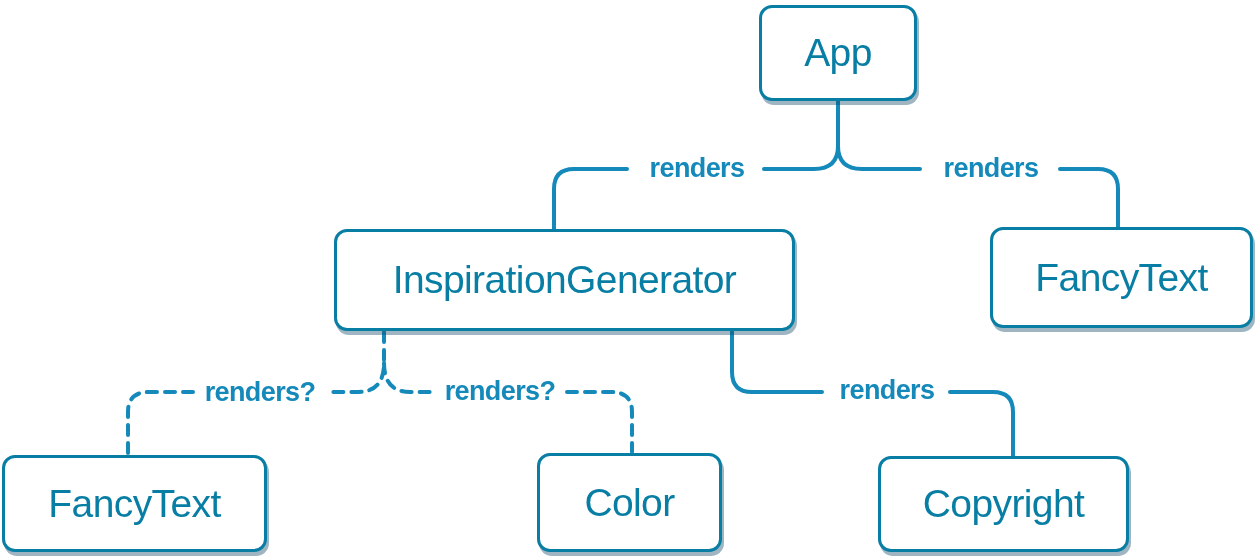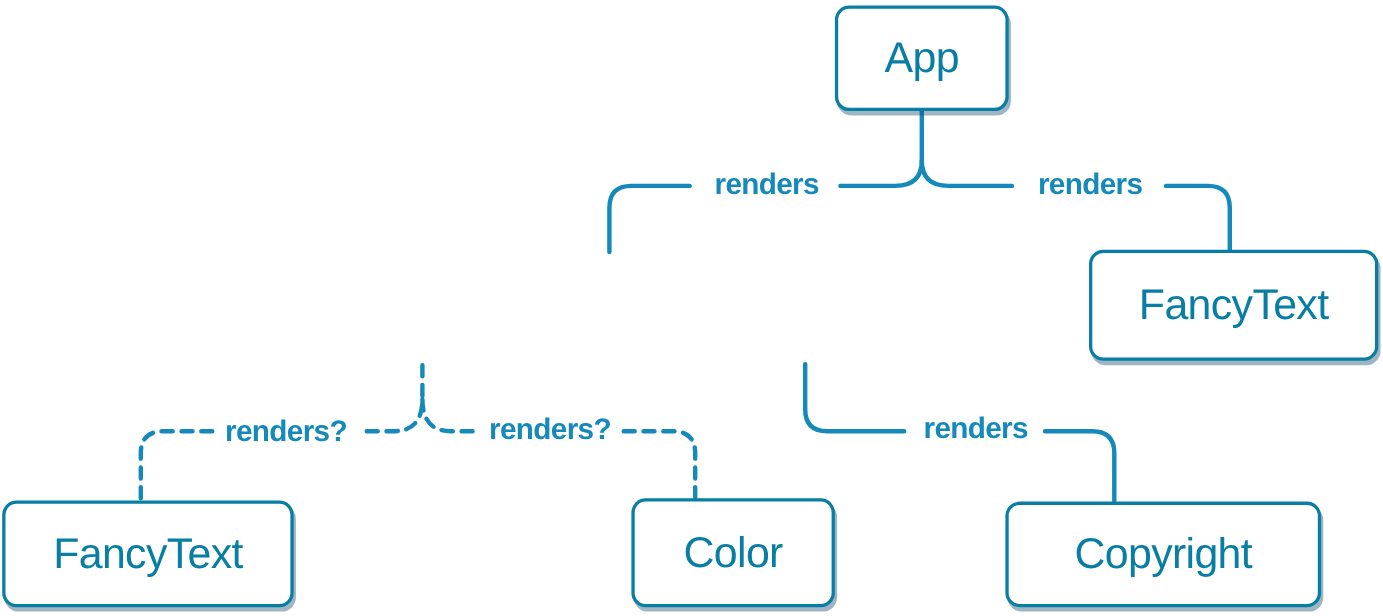--- a/index.html
+++ b/index.html
@@ -31,22 +31,22 @@
     color:var(--box-text);
     font-size:39px;
     font-weight:500;
     letter-spacing:-0.6px;
     white-space:nowrap;
   }
   .node-app{left:759px;top:5px;width:158px;height:96px;}
   .node-ig{left:334px;top:229px;width:461px;height:102px;}
   .node-ft-top{left:990px;top:227px;width:263px;height:101px;}
   .node-ft-bottom{left:2px;top:455px;width:265px;height:97px;}
-  .node-color{left:537px;top:453px;width:185px;height:99px;margin-left:37px;}
-  .node-copyright{left:878px;top:456px;width:287px;height:96px;margin-left:36px;}
+  .node-color{left:537px;top:453px;width:185px;height:99px;}
+  .node-copyright{left:878px;top:456px;width:251px;height:96px;}
   .edge-label{
     position:absolute;
     transform:translate(-50%,-50%);
     color:var(--line);
     font-size:27px;
     font-weight:700;
     letter-spacing:-0.6px;
     white-space:nowrap;
     line-height:1;
   }
@@ -81,20 +81,23 @@
 
     <path class="dashed" d="M 384 363 Q 384 392 410 392 H 433"></path>
 
     <path class="dashed" d="M 567 392 H 611 Q 632 392 632 412 V 452"></path>
   </svg>
 
   <div class="node node-app">
     <span>App</span>
   </div>
 
+  <div class="node node-ig">
+    <span>InspirationGenerator</span>
+  </div>
 
   <div class="node node-ft-top">
     <span>FancyText</span>
   </div>
 
   <div class="node node-ft-bottom">
     <span>FancyText</span>
   </div>
 
   <div class="node node-color">

